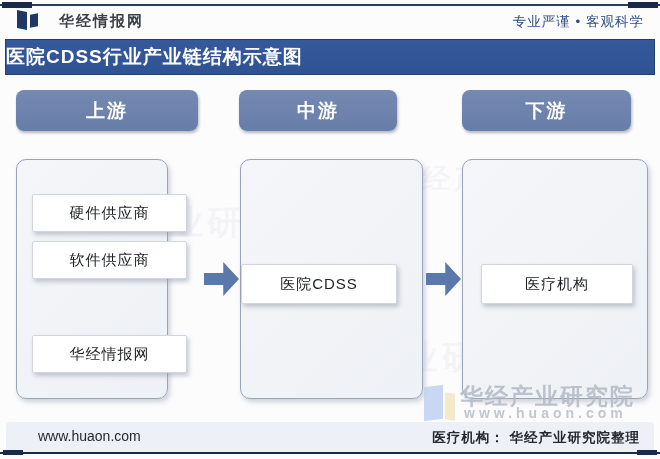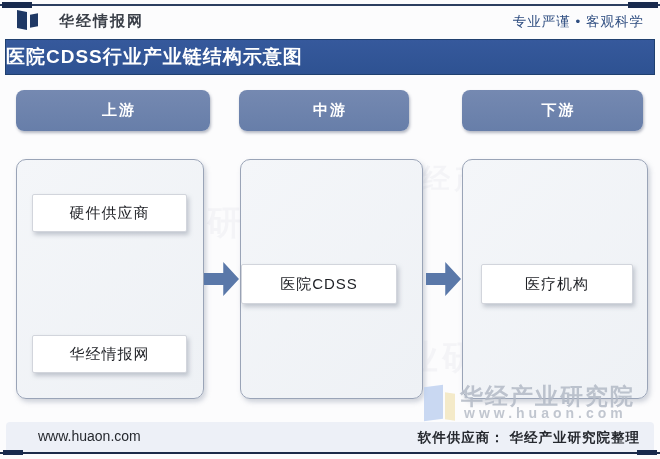--- a/index.html
+++ b/index.html
@@ -31,34 +31,34 @@
     display:flex;align-items:center;justify-content:flex-start;
   }
   .title-bar span{color:#fff;font-size:19px;font-weight:bold;letter-spacing:1px;}
 
   
   .pill{
     top:90px;height:41px;border-radius:8px;
     background:linear-gradient(#7589b1,#677ea9);
     box-shadow:1px 2px 3px rgba(90,100,125,.45);
     display:flex;align-items:center;justify-content:center;
-    color:#fff;font-size:15px;font-weight:bold;letter-spacing:2px;padding-left:12px;
+    color:#fff;font-size:19px;font-weight:bold;letter-spacing:2px;
   }
   .pill.c1{left:16px;width:182px;}
   .pill.c2{left:239px;width:158px;}
   .pill.c3{left:462px;width:169px;}
 
   
   .panel{
     top:159px;height:240px;border-radius:10px;box-sizing:border-box;
     background:linear-gradient(135deg,#f4f6f9,#eef1f5);
     border:1px solid #9aa4b7;
     box-shadow:2px 3px 5px rgba(130,140,160,.38);
   }
-  .panel.c1{left:16px;width:188px;}
+  .panel.c1{left:16px;width:152px;}
   .panel.c2{left:240px;width:183px;}
   .panel.c3{left:462px;width:186px;}
 
   .node{
     position:absolute;background:#fff;border:1px solid #d2d5dc;border-radius:2px;
     box-shadow:2px 3px 4px rgba(145,153,168,.5);
     display:flex;align-items:center;justify-content:center;
     font-size:15px;color:#1d1f24;font-weight:500;letter-spacing:1px;box-sizing:border-box;
   }
   .panel.c1 .node{left:15px;width:155px;height:38px;}
@@ -113,20 +113,21 @@
 <div class="abs pill c1">上游</div>
 <div class="abs pill c2">中游</div>
 <div class="abs pill c3">下游</div>
 
 <div class="abs wm-faint" style="left:55px;top:200px;">华经产业研究院</div>
 <div class="abs wm-faint" style="left:290px;top:335px;">华经产业研究院</div>
 <div class="abs wm-faint" style="left:390px;top:160px;font-size:28px;">华经产业研究院</div>
 
 <div class="abs panel c1">
   <div class="node n1">硬件供应商</div>
+  <div class="node n2">软件供应商</div>
   <div class="node n4">华经情报网</div>
 </div>
 
 <div class="abs panel c2">
   <div class="node">医院CDSS</div>
 </div>
 
 <div class="abs panel c3">
   <div class="node">医疗机构</div>
 </div>
@@ -136,16 +137,16 @@
 
 <div class="abs wm-logo">
     <span class="b"></span>
     <span class="y"></span>
   </div>
 <div class="abs wm-name">华经产业研究院</div>
 <div class="abs wm-site">www.huaon.com</div>
 
 <div class="abs footer-bar"></div>
 <div class="abs footer-site">www.huaon.com</div>
-<div class="abs footer-source">软件供应商： 华经产业研究院整理</div>
+<div class="abs footer-source">医疗机构： 华经产业研究院整理</div>
 <div class="abs bottom-rule"></div>
 <div class="abs bottom-cap left"></div>
 <div class="abs bottom-cap right"></div>
 
 </body></html>

